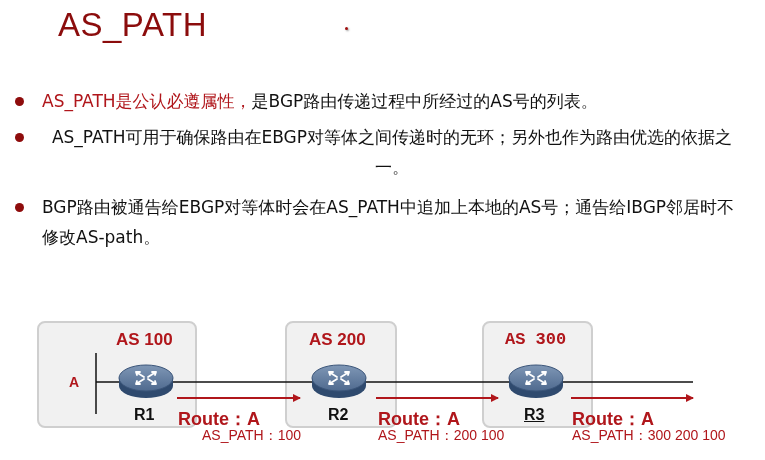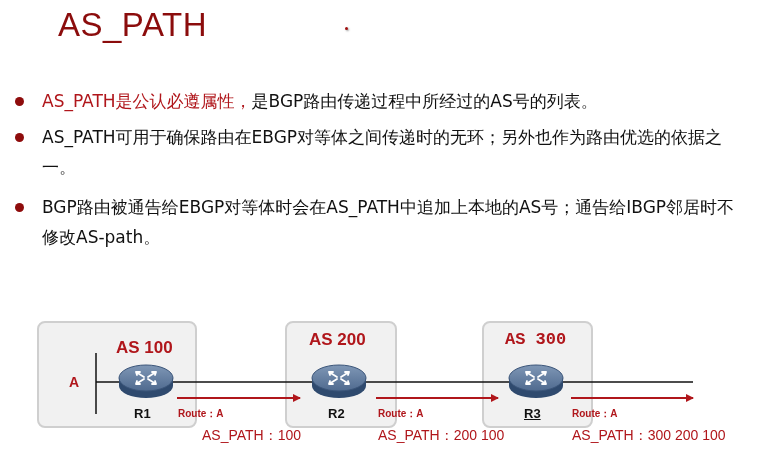--- a/index.html
+++ b/index.html
@@ -12,43 +12,43 @@
   .bullets { position:absolute; left:0; top:0; width:765px; }
   .bullet { position:absolute; left:0; width:765px; }
   .bullet .b { position:absolute; left:15px; width:9px; height:9px; border-radius:50%; background:#8e0c0c; }
   .bullet .txt { position:absolute; left:42px; width:720px; font-size:17px; line-height:30px; color:#111;
                  font-family:"DejaVu Sans","Liberation Sans",sans-serif; }
   .red { color:#b0161b;margin-top:18px; }
   .box { position:absolute; top:321px; height:107px; background:#f1f1f1; border:2px solid #cfcfcf;
          border-radius:8px; box-sizing:border-box; }
   .as-label { position:absolute; top:330px; font-size:17px; font-weight:bold; color:#b0161b;
               font-family:"Liberation Sans",sans-serif; }
-  .r-label { position:absolute; top:406px; font-size:13px; font-weight:bold; color:#111;
+  .r-label { position:absolute; top:406px; font-size:16px; font-weight:bold; color:#111;
              font-family:"Liberation Sans",sans-serif; }
-  .route-label { position:absolute; top:407px; font-size:10px; font-weight:bold; color:#b0161b;
+  .route-label { position:absolute; top:407px; font-size:18px; font-weight:bold; color:#b0161b;
                  font-family:"Liberation Sans",sans-serif; }
   .aspath-label { position:absolute; top:427px; font-size:14px; color:#b0161b;
                   font-family:"Liberation Sans",sans-serif; }
   .a-label { position:absolute; left:69px; top:374px; font-size:14px; font-weight:bold; color:#b0161b; }
   svg.diagram { position:absolute; left:0; top:0; }
 </style>
 </head>
 <body>
 
 <div class="title">AS_PATH</div>
 <div class="dot-mark"></div>
 
 <div class="bullets">
   <div class="bullet" style="top:86px;">
     <span class="b" style="top:11px;"></span>
     <div class="txt"><span class="red">AS_PATH是公认必遵属性，</span><span>是BGP路由传递过程中所经过的AS号的列表。</span></div>
   </div>
   <div class="bullet" style="top:122px;">
     <span class="b" style="top:11px;"></span>
-    <div class="txt" style="width:700px;">AS_PATH可用于确保路由在EBGP对等体之间传递时的无环；另外也作为路由优选的依据之一。</div>
+    <div class="txt" style="width:700px;text-align:center;">AS_PATH可用于确保路由在EBGP对等体之间传递时的无环；另外也作为路由优选的依据之一。</div>
   </div>
   <div class="bullet" style="top:192px;">
     <span class="b" style="top:11px;"></span>
     <div class="txt" style="width:700px;">BGP路由被通告给EBGP对等体时会在AS_PATH中追加上本地的AS号；通告给IBGP邻居时不修改AS-path。</div>
   </div>
 </div>
 
 <div class="box" style="left:37px; width:160px;"></div>
 <div class="box" style="left:285px; width:112px;"></div>
 <div class="box" style="left:482px; width:111px;"></div>
@@ -99,21 +99,21 @@
       <path d="M-10,-6 L-2,-1 M-10,-6 L-6,-6 M-10,-6 L-9,-3"></path>
       <path d="M10,-6 L2,-1 M10,-6 L6,-6 M10,-6 L9,-3"></path>
       <path d="M-10,6 L-2,1 M-10,6 L-6,6 M-10,6 L-9,3"></path>
       <path d="M10,6 L2,1 M10,6 L6,6 M10,6 L9,3"></path>
     </g>
   </g>
 </svg>
 
 <div class="a-label">A</div>
 
-<div class="as-label" style="left:116px;margin-top:8px;">AS 100</div>
+<div class="as-label" style="left:116px;">AS 100</div>
 <div class="as-label" style="left:309px;">AS 200</div>
 <div class="as-label" style="left:505px;font-family:Liberation Mono, monospace;">AS 300</div>
 
 <div class="r-label" style="left:134px;">R1</div>
 <div class="r-label" style="left:328px;">R2</div>
 <div class="r-label" style="left:524px;text-decoration:underline;">R3</div>
 
 <div class="route-label" style="left:178px;">Route：A</div>
 <div class="aspath-label" style="left:178px;margin-left:24px;">AS_PATH：100</div>
 <div class="route-label" style="left:378px;">Route：A</div>

